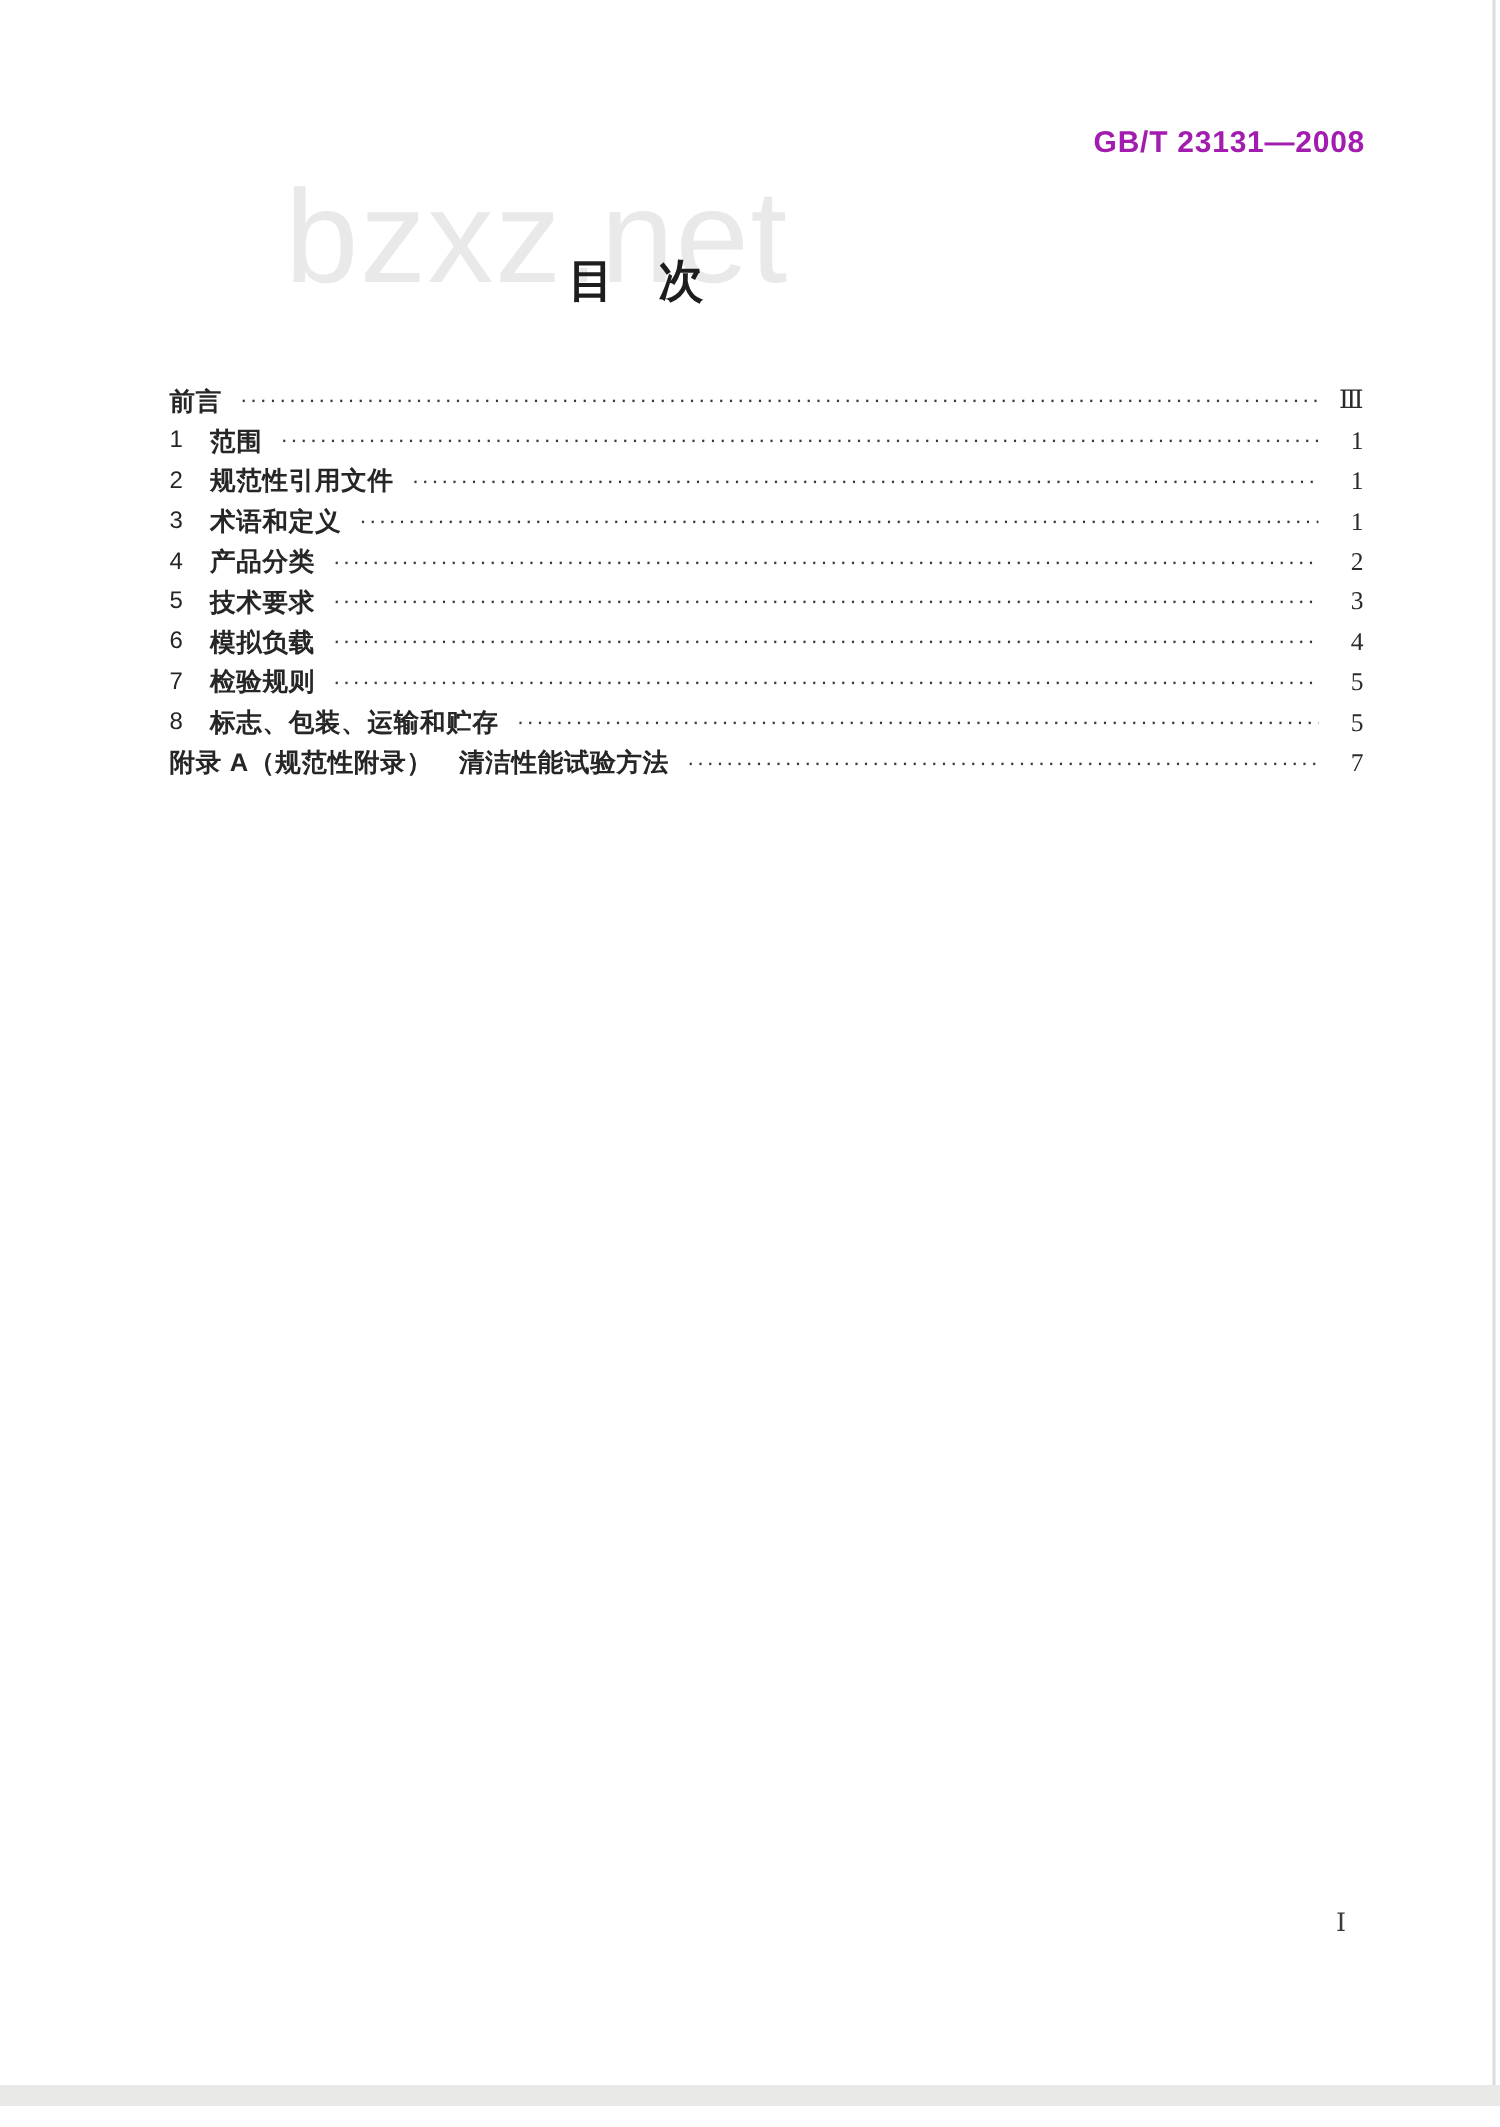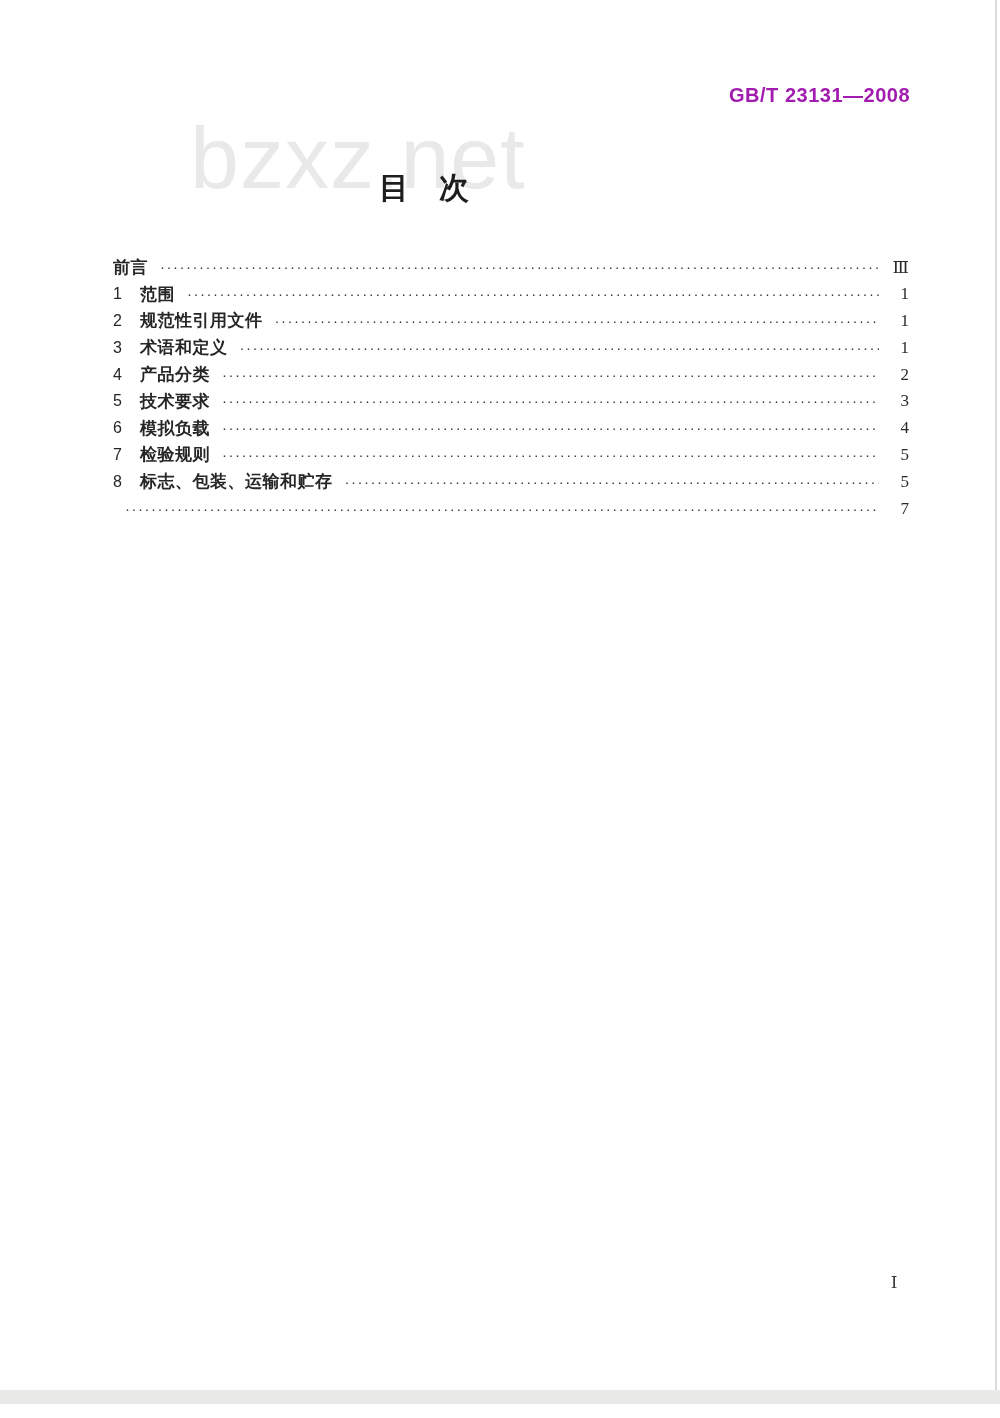--- a/index.html
+++ b/index.html
@@ -186,20 +186,21 @@
 
   <div class="toc-row">
     <span class="toc-num">8</span>
     <span class="toc-label">标志、包装、运输和贮存</span>
     <span class="toc-dots"></span>
     <span class="toc-page">5</span>
   </div>
 
   <div class="toc-row">
 
+    <span class="toc-label">附录 A（规范性附录）　清洁性能试验方法</span>
     <span class="toc-dots"></span>
     <span class="toc-page">7</span>
   </div>
 
 </div>
 
 <div class="footer-page">Ⅰ</div>
 
 <div class="page-edge-right"></div>
 <div class="bottom-band"></div>

